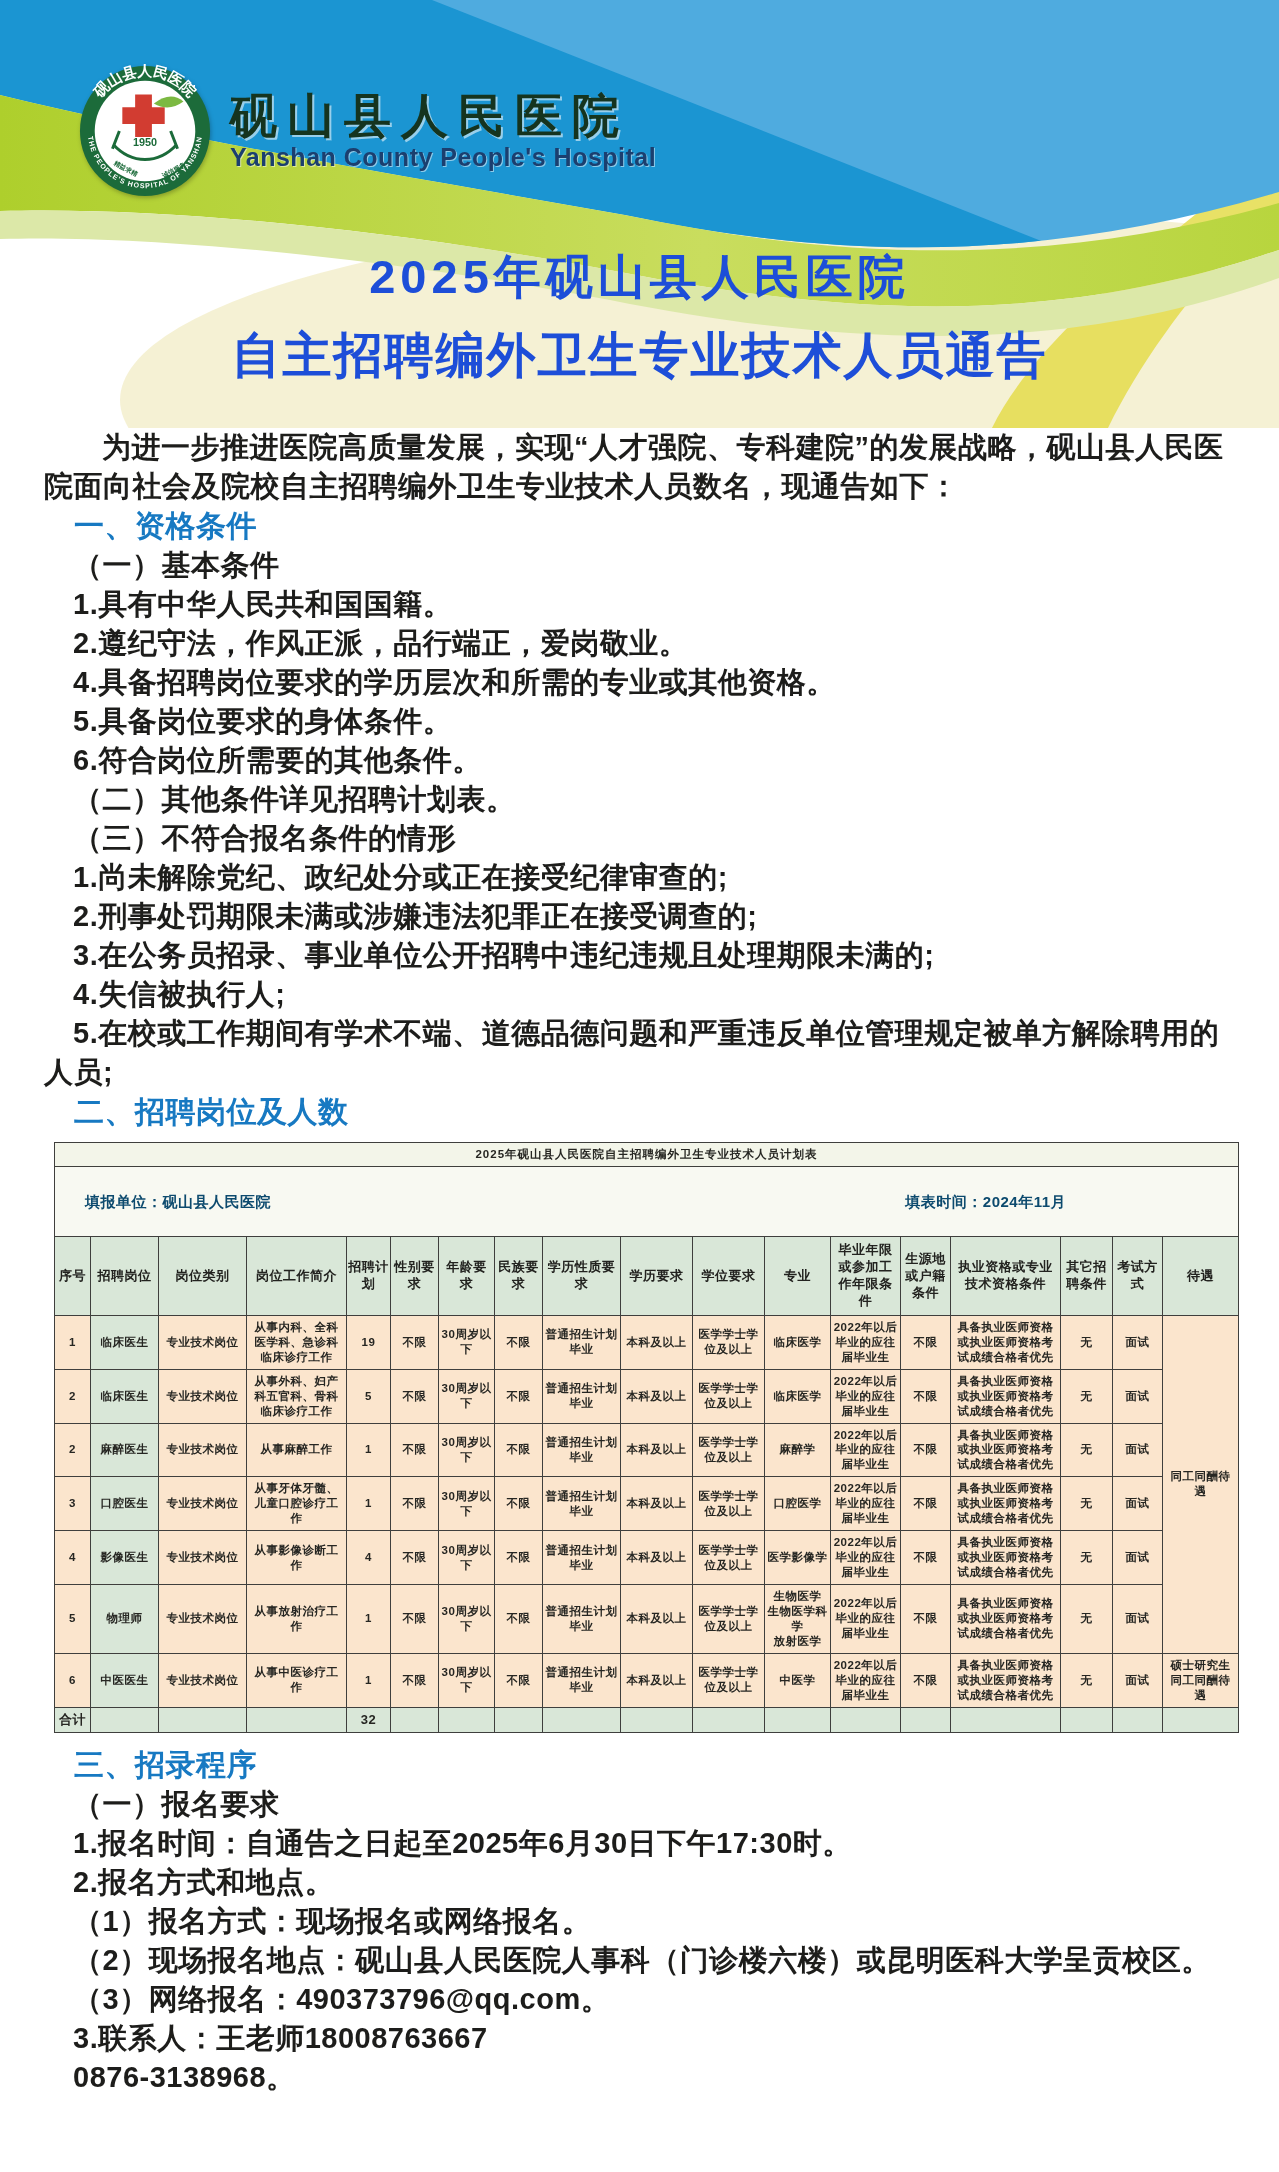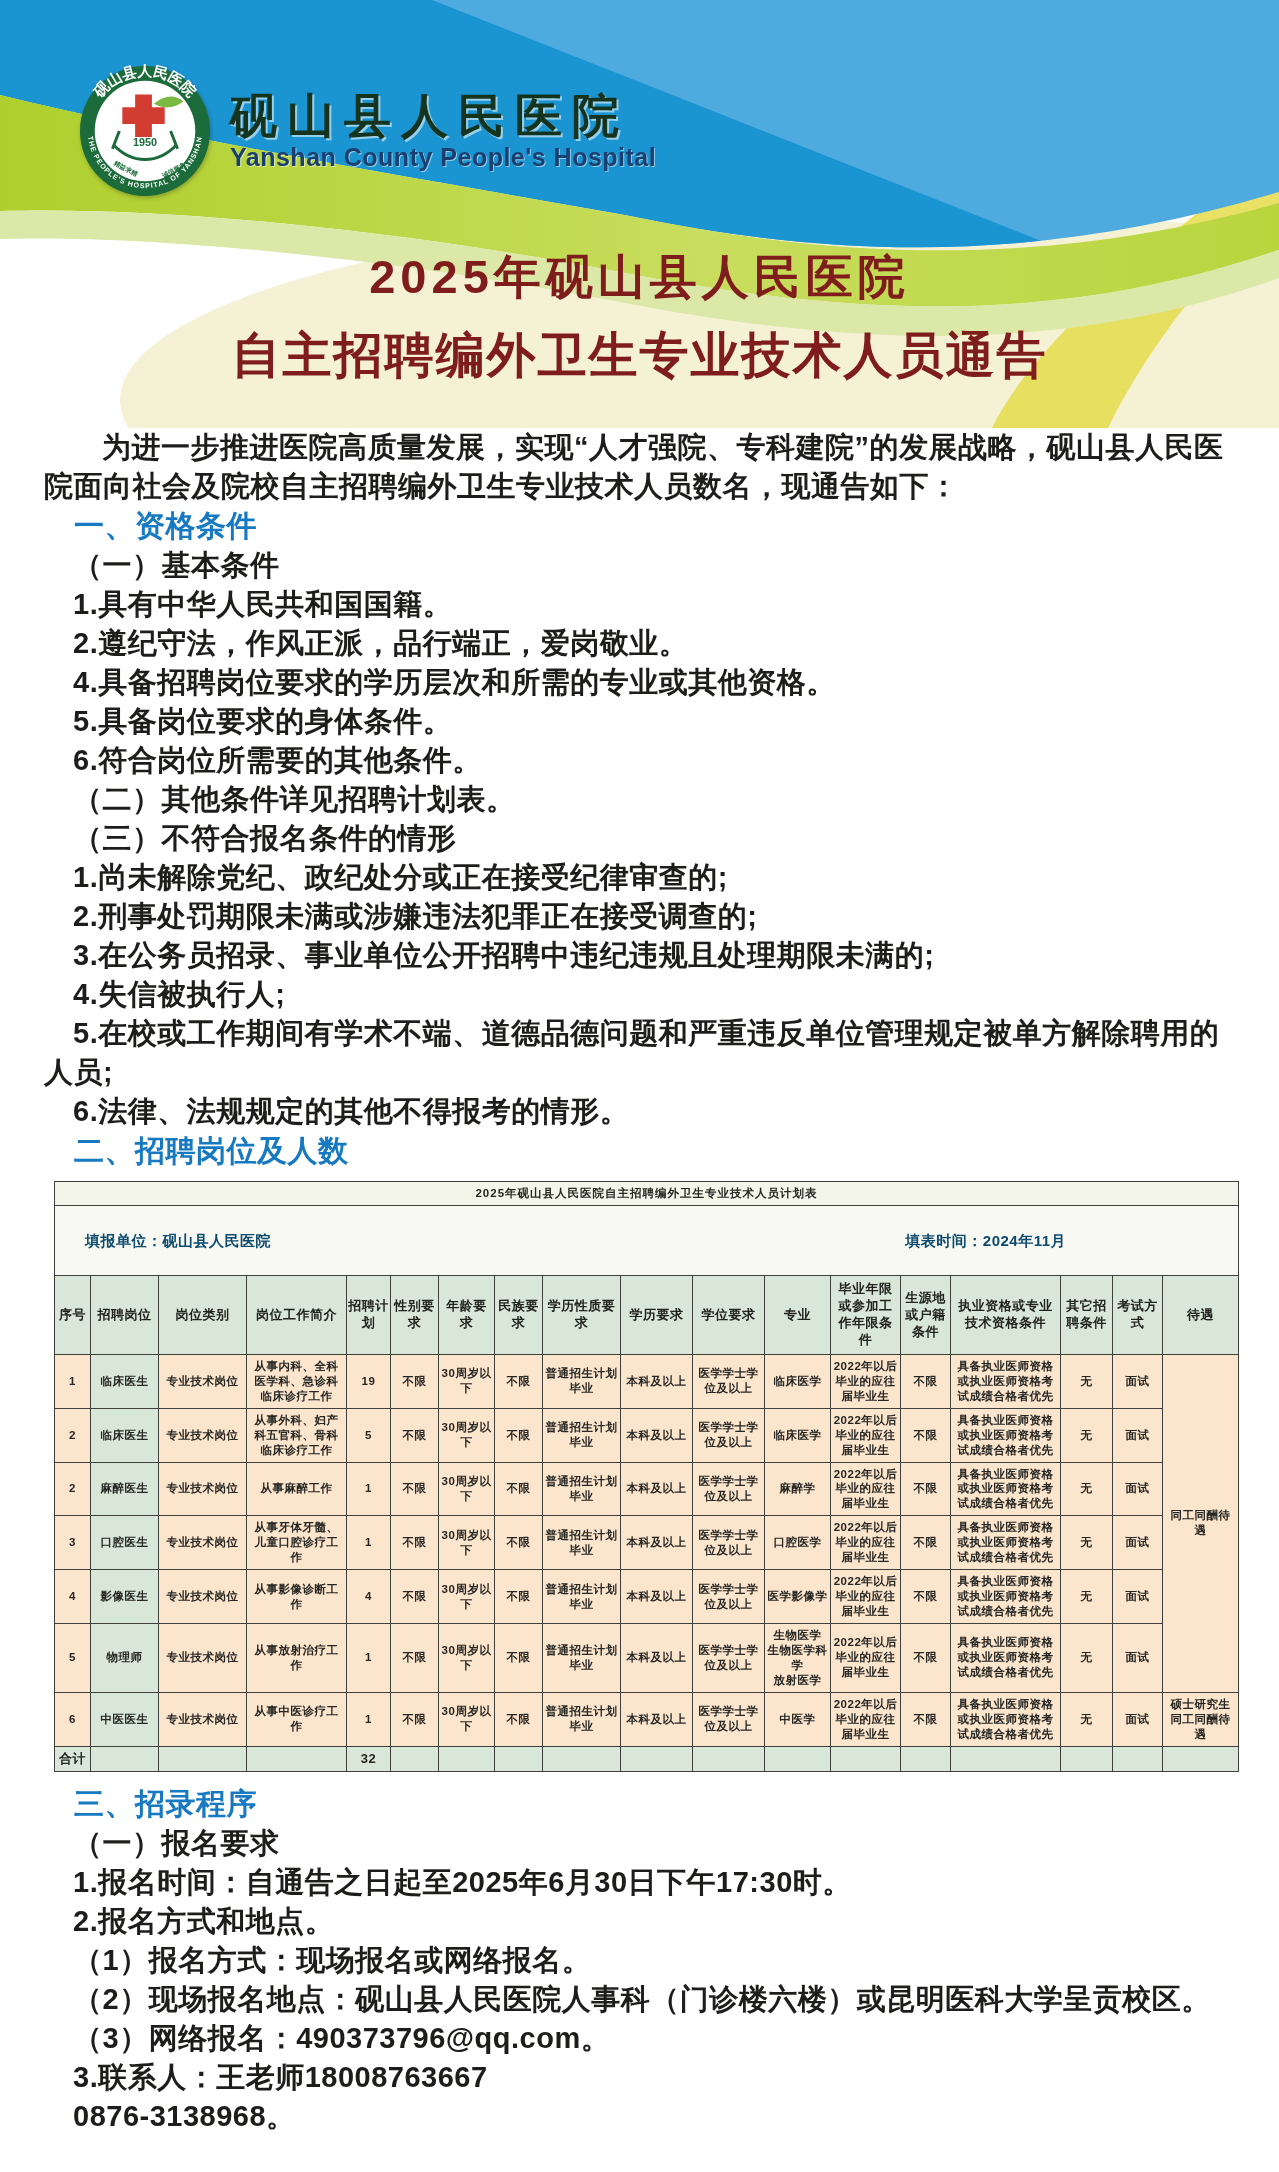--- a/index.html
+++ b/index.html
@@ -10,21 +10,21 @@
   
   .hero { position:relative; width:1279px; height:428px; }
   .hero-bg { position:absolute; left:0; top:0; width:100%; height:100%; z-index:0; }
   .brand { position:absolute; top:62px; left:76px; display:flex; align-items:center; gap:16px; z-index:2; }
   .logo { width:138px; height:138px; filter:drop-shadow(1px 2px 2px rgba(0,0,0,.25)); }
   .brand-cn { font-size:47px; font-weight:bold; color:#15341f; letter-spacing:10px;
               text-shadow:2px 2px 0 rgba(255,255,255,.55); line-height:1.1; }
   .brand-en { font-size:25px; font-weight:bold; color:#1b3f6f; letter-spacing:.5px; margin-top:2px;
               text-shadow:1px 1px 0 rgba(255,255,255,.5); }
   .title { position:absolute; left:0; right:0; top:246px; text-align:center; z-index:2;
-           color:#7f1d1d; font-weight:bold; }
+           color:#1d4ed8; font-weight:bold; }
   .title .t1 { font-size:47px; letter-spacing:5px; }
   .title .t2 { font-size:49px; letter-spacing:2px; margin-top:14px; }
 
   
   .content { padding:0 44px; color:#1d1d1b; font-size:29px; font-weight:600;
              line-height:39px; letter-spacing:.5px; }
   .content p.intro { text-indent:2em; }
   .content p.line { text-indent:1em; }
   .content h3.sec { color:#1779c2; font-size:30px; line-height:40px; text-indent:1em; font-weight:bold; }
 
@@ -117,21 +117,20 @@
         <p class="line">4.具备招聘岗位要求的学历层次和所需的专业或其他资格。</p>
         <p class="line">5.具备岗位要求的身体条件。</p>
         <p class="line">6.符合岗位所需要的其他条件。</p>
         <p class="line">（二）其他条件详见招聘计划表。</p>
         <p class="line">（三）不符合报名条件的情形</p>
         <p class="line">1.尚未解除党纪、政纪处分或正在接受纪律审查的;</p>
         <p class="line">2.刑事处罚期限未满或涉嫌违法犯罪正在接受调查的;</p>
         <p class="line">3.在公务员招录、事业单位公开招聘中违纪违规且处理期限未满的;</p>
         <p class="line">4.失信被执行人;</p>
         <p class="line">5.在校或工作期间有学术不端、道德品德问题和严重违反单位管理规定被单方解除聘用的人员;</p>
-        <p class="line">6.法律、法规规定的其他不得报考的情形。</p>
       </div>
 
     <h3 class="sec">二、招聘岗位及人数</h3>
 
     <div class="tablewrap">
       <table class="plan" id="plan-table">
         <colgroup id="tbl-colgroup">
             <col style="width: 36px;">
             <col style="width: 68px;">
             <col style="width: 88px;">

